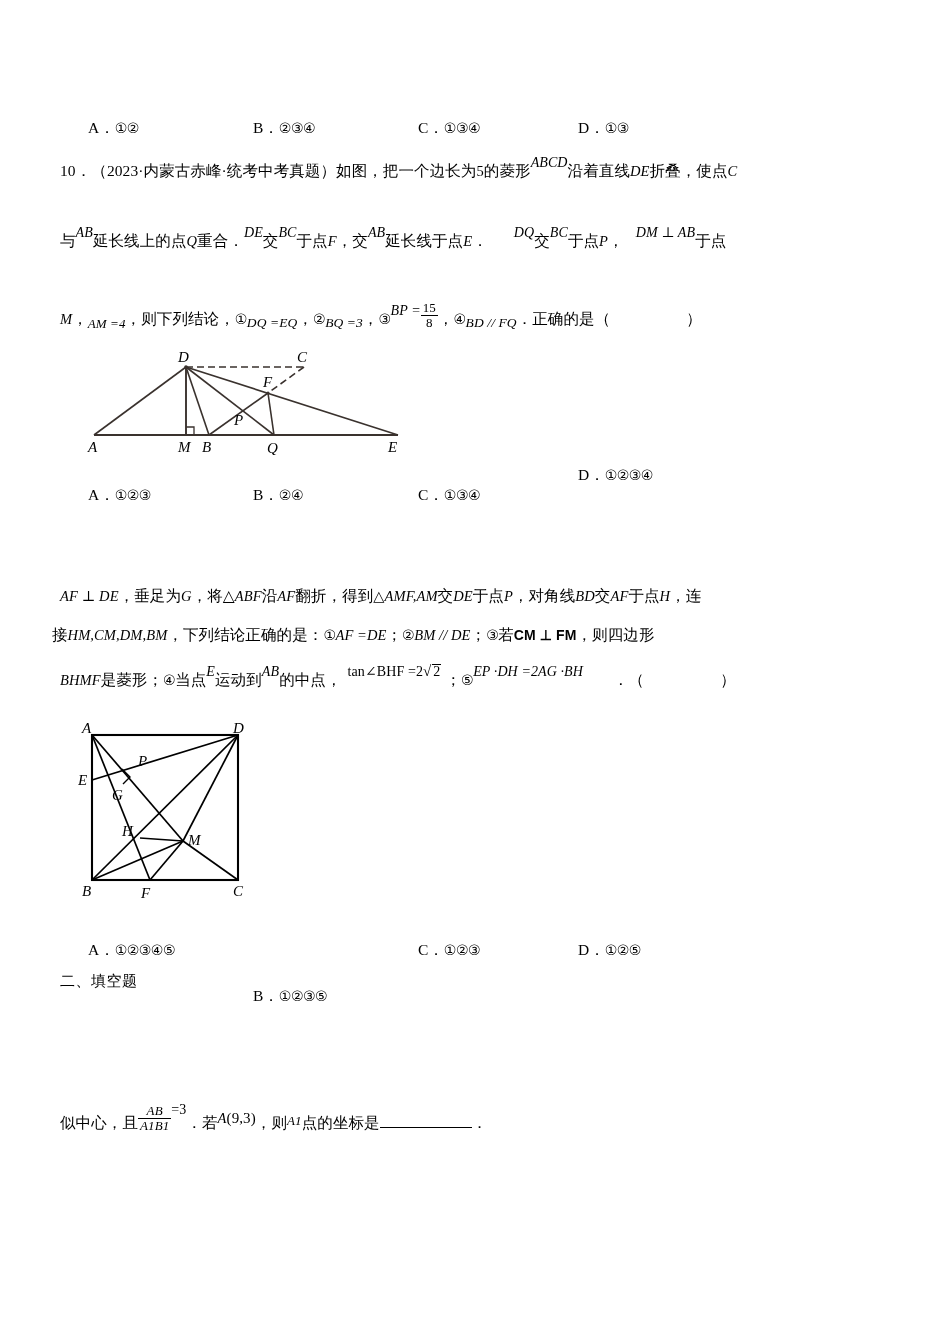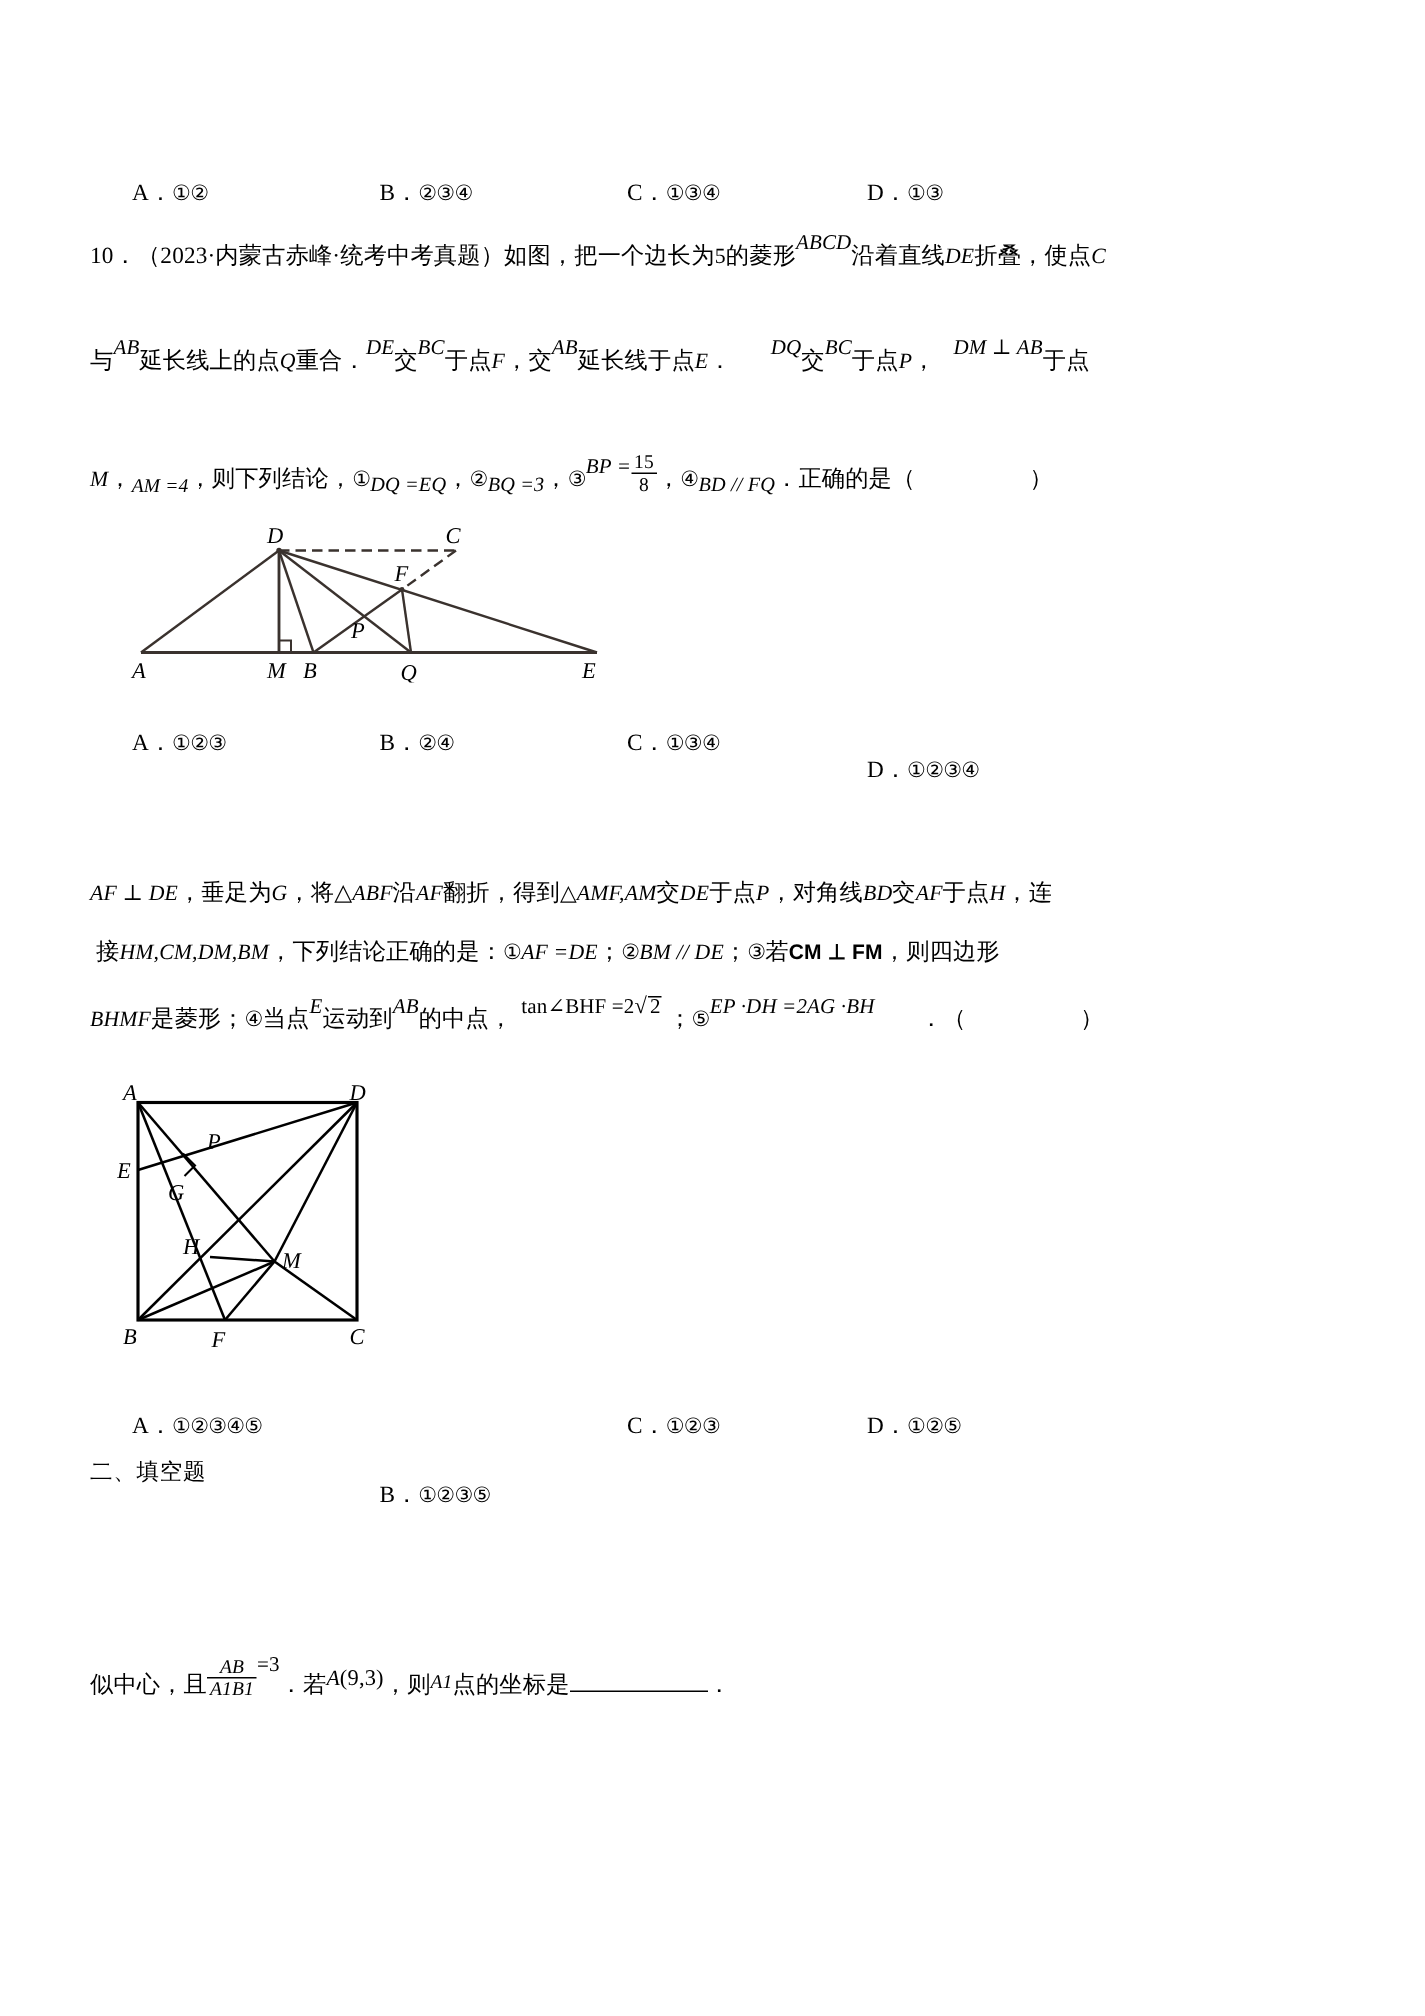--- a/index.html
+++ b/index.html
@@ -201,30 +201,30 @@
 
   <div class="opt" style="left:88px; top:485px;">
     <span class="optlbl">A．</span><span class="circnum">①②③</span>
   </div>
   <div class="opt" style="left:253px; top:485px;">
     <span class="optlbl">B．</span><span class="circnum">②④</span>
   </div>
   <div class="opt" style="left:418px; top:485px;">
     <span class="optlbl">C．</span><span class="circnum">①③④</span>
   </div>
-  <div class="opt" style="left:578px; top:503px;text-align:right;">
+  <div class="opt" style="left:578px; top:465px;text-align:right;">
     <span class="optlbl">D．</span><span class="circnum">①②③④</span>
   </div>
 
 
   <div class="line" style="left:60px; top:588px;">
     <span class="mi">AF ⊥ DE</span><span class="cn">，垂足为</span><span class="mi">G</span><span class="cn">，将△</span><span class="mi">ABF</span><span class="cn">沿</span><span class="mi">AF</span><span class="cn">翻折，得到</span><span class="mi">△AMF,AM</span><span class="cn">交</span><span class="mi">DE</span><span class="cn">于点</span><span class="mi">P</span><span class="cn">，对角线</span><span class="mi">BD</span><span class="cn">交</span><span class="mi">AF</span><span class="cn">于点</span><span class="mi">H</span><span class="cn">，连</span>
   </div>
 
-  <div class="line" style="left:64px; top:627px;">
+  <div class="line" style="left:52px; top:627px;">
     <span class="cn">接</span><span class="mi">HM,CM,DM,BM</span><span class="cn">，下列结论正确的是：</span><span class="circnum">①</span><span class="mi">AF =DE</span><span class="cn">；</span><span class="circnum">②</span><span class="mi">BM // DE</span><span class="cn">；</span><span class="circnum">③</span><span class="cn">若</span><span style="font-family:'Liberation Sans',sans-serif; font-weight:bold; font-size:14px;">CM ⊥ FM</span><span class="cn">，则四边形</span>
   </div>
 
   <div class="line" style="left:60px; top:672px;text-align:right;">
     <span class="mi">BHMF</span><span class="cn">是菱形；</span><span class="circnum">④</span><span class="cn">当点</span><span class="sup">E</span><span class="cn">运动到</span><span class="sup">AB</span><span class="cn">的中点，</span><span class="supn" style="margin-left:6px;"><span>tan∠BHF =2</span><span class="radsign">√</span><span class="sqrt">2</span></span><span class="cn" style="margin-left:4px;">；</span><span class="circnum">⑤</span><span class="sup">EP ·DH =2AG ·BH</span><span class="cn" style="margin-left:30px;">．（</span><span class="cn" style="margin-left:76px;">）</span>
   </div>
 
   <div class="fig" style="left:78px; top:723px;">
     <svg width="190" height="180" viewBox="0 0 190 180">
 

